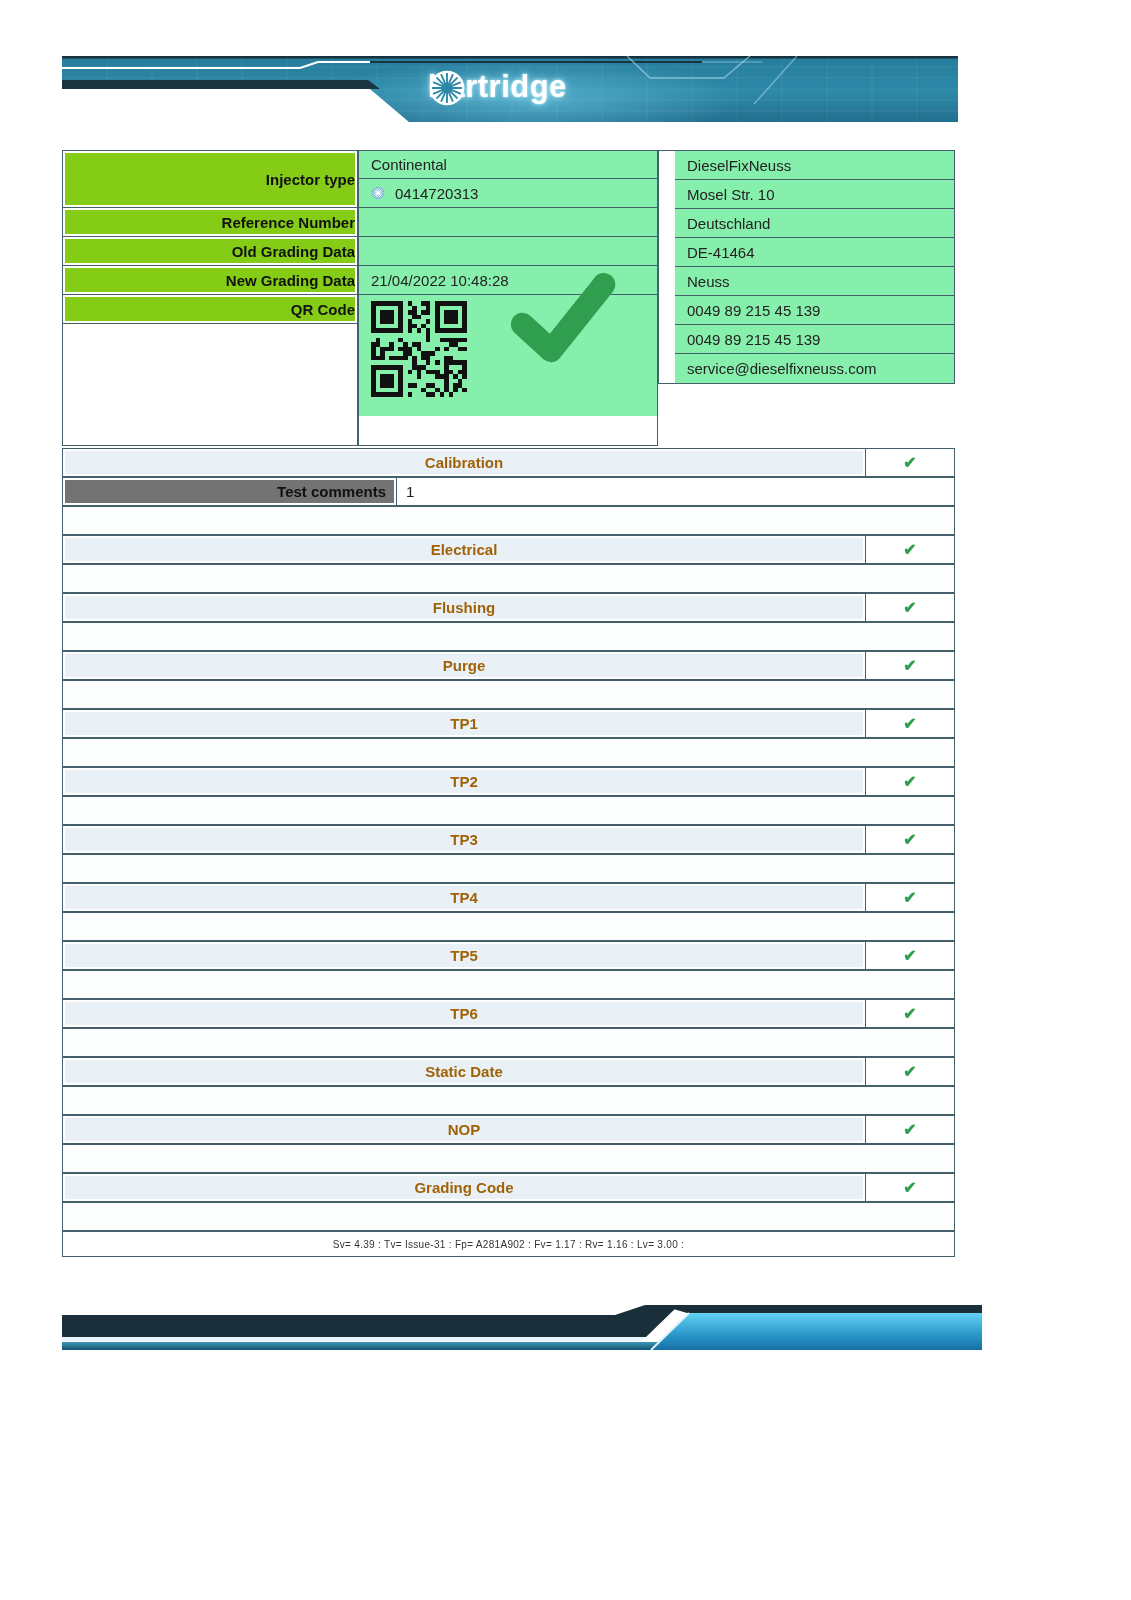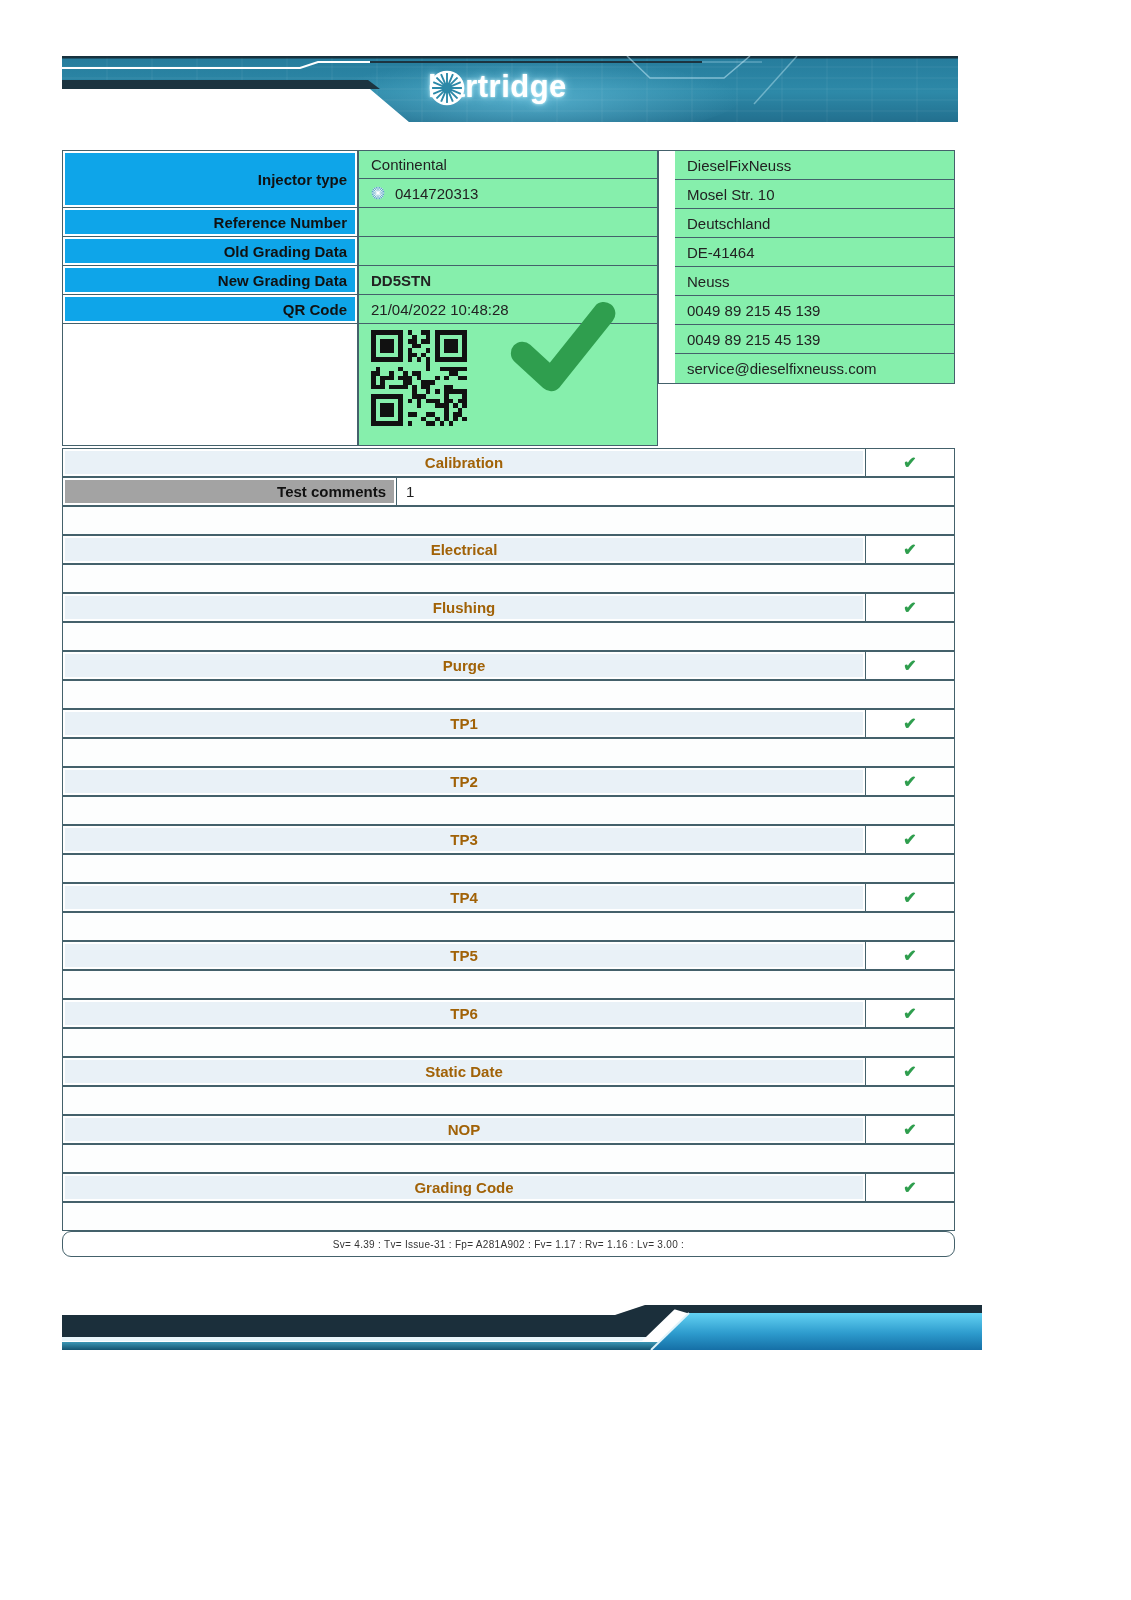--- a/index.html
+++ b/index.html
@@ -13,42 +13,42 @@
   .logo-text{font-size:31px;font-weight:bold;color:#ffffff;letter-spacing:.5px;
              text-shadow:0 0 10px rgba(170,235,255,.95),0 0 3px #eaffff;}
 
   
   .col{position:absolute;box-sizing:border-box;border:1px solid #44616b;background:#fff;}
   .col-labels{left:62px;top:150px;width:296px;height:296px;}
   .col-mid{left:358px;top:150px;width:300px;height:296px;}
   .col-right{left:658px;top:150px;width:297px;height:234px;padding-left:16px;}
   .cell{box-sizing:border-box;display:flex;align-items:center;font-size:15px;
         border-bottom:1px solid #44616b;}
-  .lab{background:#0ea5e9;box-shadow:inset 0 0 0 2px #fff;justify-content:flex-end;
-       padding-right:10px;font-weight:bold;color:#111;}
+  .lab{background:#84cc16;box-shadow:inset 0 0 0 2px #fff;justify-content:flex-end;
+       padding-right:2px;font-weight:bold;color:#111;}
   .val{padding-left:12px;background:#86efac;color:#222;}
   .filler{border-bottom:none;background:#fff;}
   .qr-cell{position:relative;border-bottom:none;height:121px;}
   .qr-box{position:absolute;left:12px;top:6px;width:96px;height:96px;}
   .big-check{position:absolute;left:148px;top:-28px;width:110px;height:110px;}
 
   
   .tests{position:absolute;left:62px;top:448px;width:893px;}
   .trow{box-sizing:border-box;height:29px;border:1px solid #44616b;display:flex;background:#fff;}
   .trow .tlabel{flex:1;background:#e9f1f7;box-shadow:inset 0 0 0 2px #fff;display:flex;
                 align-items:center;justify-content:center;font-weight:bold;font-size:15px;color:#a16207;}
   .trow .tcheck{width:88px;border-left:1px solid #44616b;display:flex;align-items:center;
                 justify-content:center;background:#fff;color:#2f9e4e;font-size:16px;font-weight:bold;}
-  .trow.comment .clabel{width:334px;background:#a3a3a3;box-shadow:inset 0 0 0 2px #fff;display:flex;
+  .trow.comment .clabel{width:334px;background:#737373;box-shadow:inset 0 0 0 2px #fff;display:flex;
                 align-items:center;justify-content:flex-end;padding-right:10px;box-sizing:border-box;
                 font-weight:bold;font-size:15px;color:#111;border-right:1px solid #44616b;}
   .trow.comment .cval{flex:1;display:flex;align-items:center;padding-left:9px;font-size:15px;color:#222;}
   .trow.spacer{background:#fdfefe;}
   .trow.version{height:26px;align-items:center;justify-content:center;font-size:10px;color:#333;
-                letter-spacing:.3px;border-radius:9px;}
+                letter-spacing:.3px;}
 
   
   .footer-banner{position:absolute;left:62px;top:1300px;width:920px;height:50px;}
 </style>
 </head>
 <body>
 
 <div id="page">
 
   <div class="banner">
@@ -111,21 +111,20 @@
       <svg width="14" height="14" viewBox="0 0 40 40">
         <circle cx="20" cy="20" r="18" fill="#5fa9c8"></circle>
         <g stroke="#ffffff" stroke-width="2.4">
           <path d="M20,2V38 M2,20H38 M7,7L33,33 M33,7L7,33 M4.3,12.8L35.7,27.2 M35.7,12.8L4.3,27.2 M12.8,4.3L27.2,35.7 M27.2,4.3L12.8,35.7"></path>
         </g>
       </svg>
       <span>0414720313</span>
     </div>
     <div class="cell val" style="height:29px"></div>
     <div class="cell val" style="height:29px"></div>
-    <div class="cell val" style="height:29px;font-weight:bold">DD5STN</div>
     <div class="cell val" style="height:29px">21/04/2022 10:48:28</div>
     <div class="cell val qr-cell">
       <svg class="qr-box" id="qr-svg" viewBox="0 0 21 21" shape-rendering="crispEdges">
           <rect x="0" y="0" width="1" height="1" fill="#111"></rect>
           <rect x="1" y="0" width="1" height="1" fill="#111"></rect>
           <rect x="2" y="0" width="1" height="1" fill="#111"></rect>
           <rect x="3" y="0" width="1" height="1" fill="#111"></rect>
           <rect x="4" y="0" width="1" height="1" fill="#111"></rect>
           <rect x="5" y="0" width="1" height="1" fill="#111"></rect>
           <rect x="6" y="0" width="1" height="1" fill="#111"></rect>

